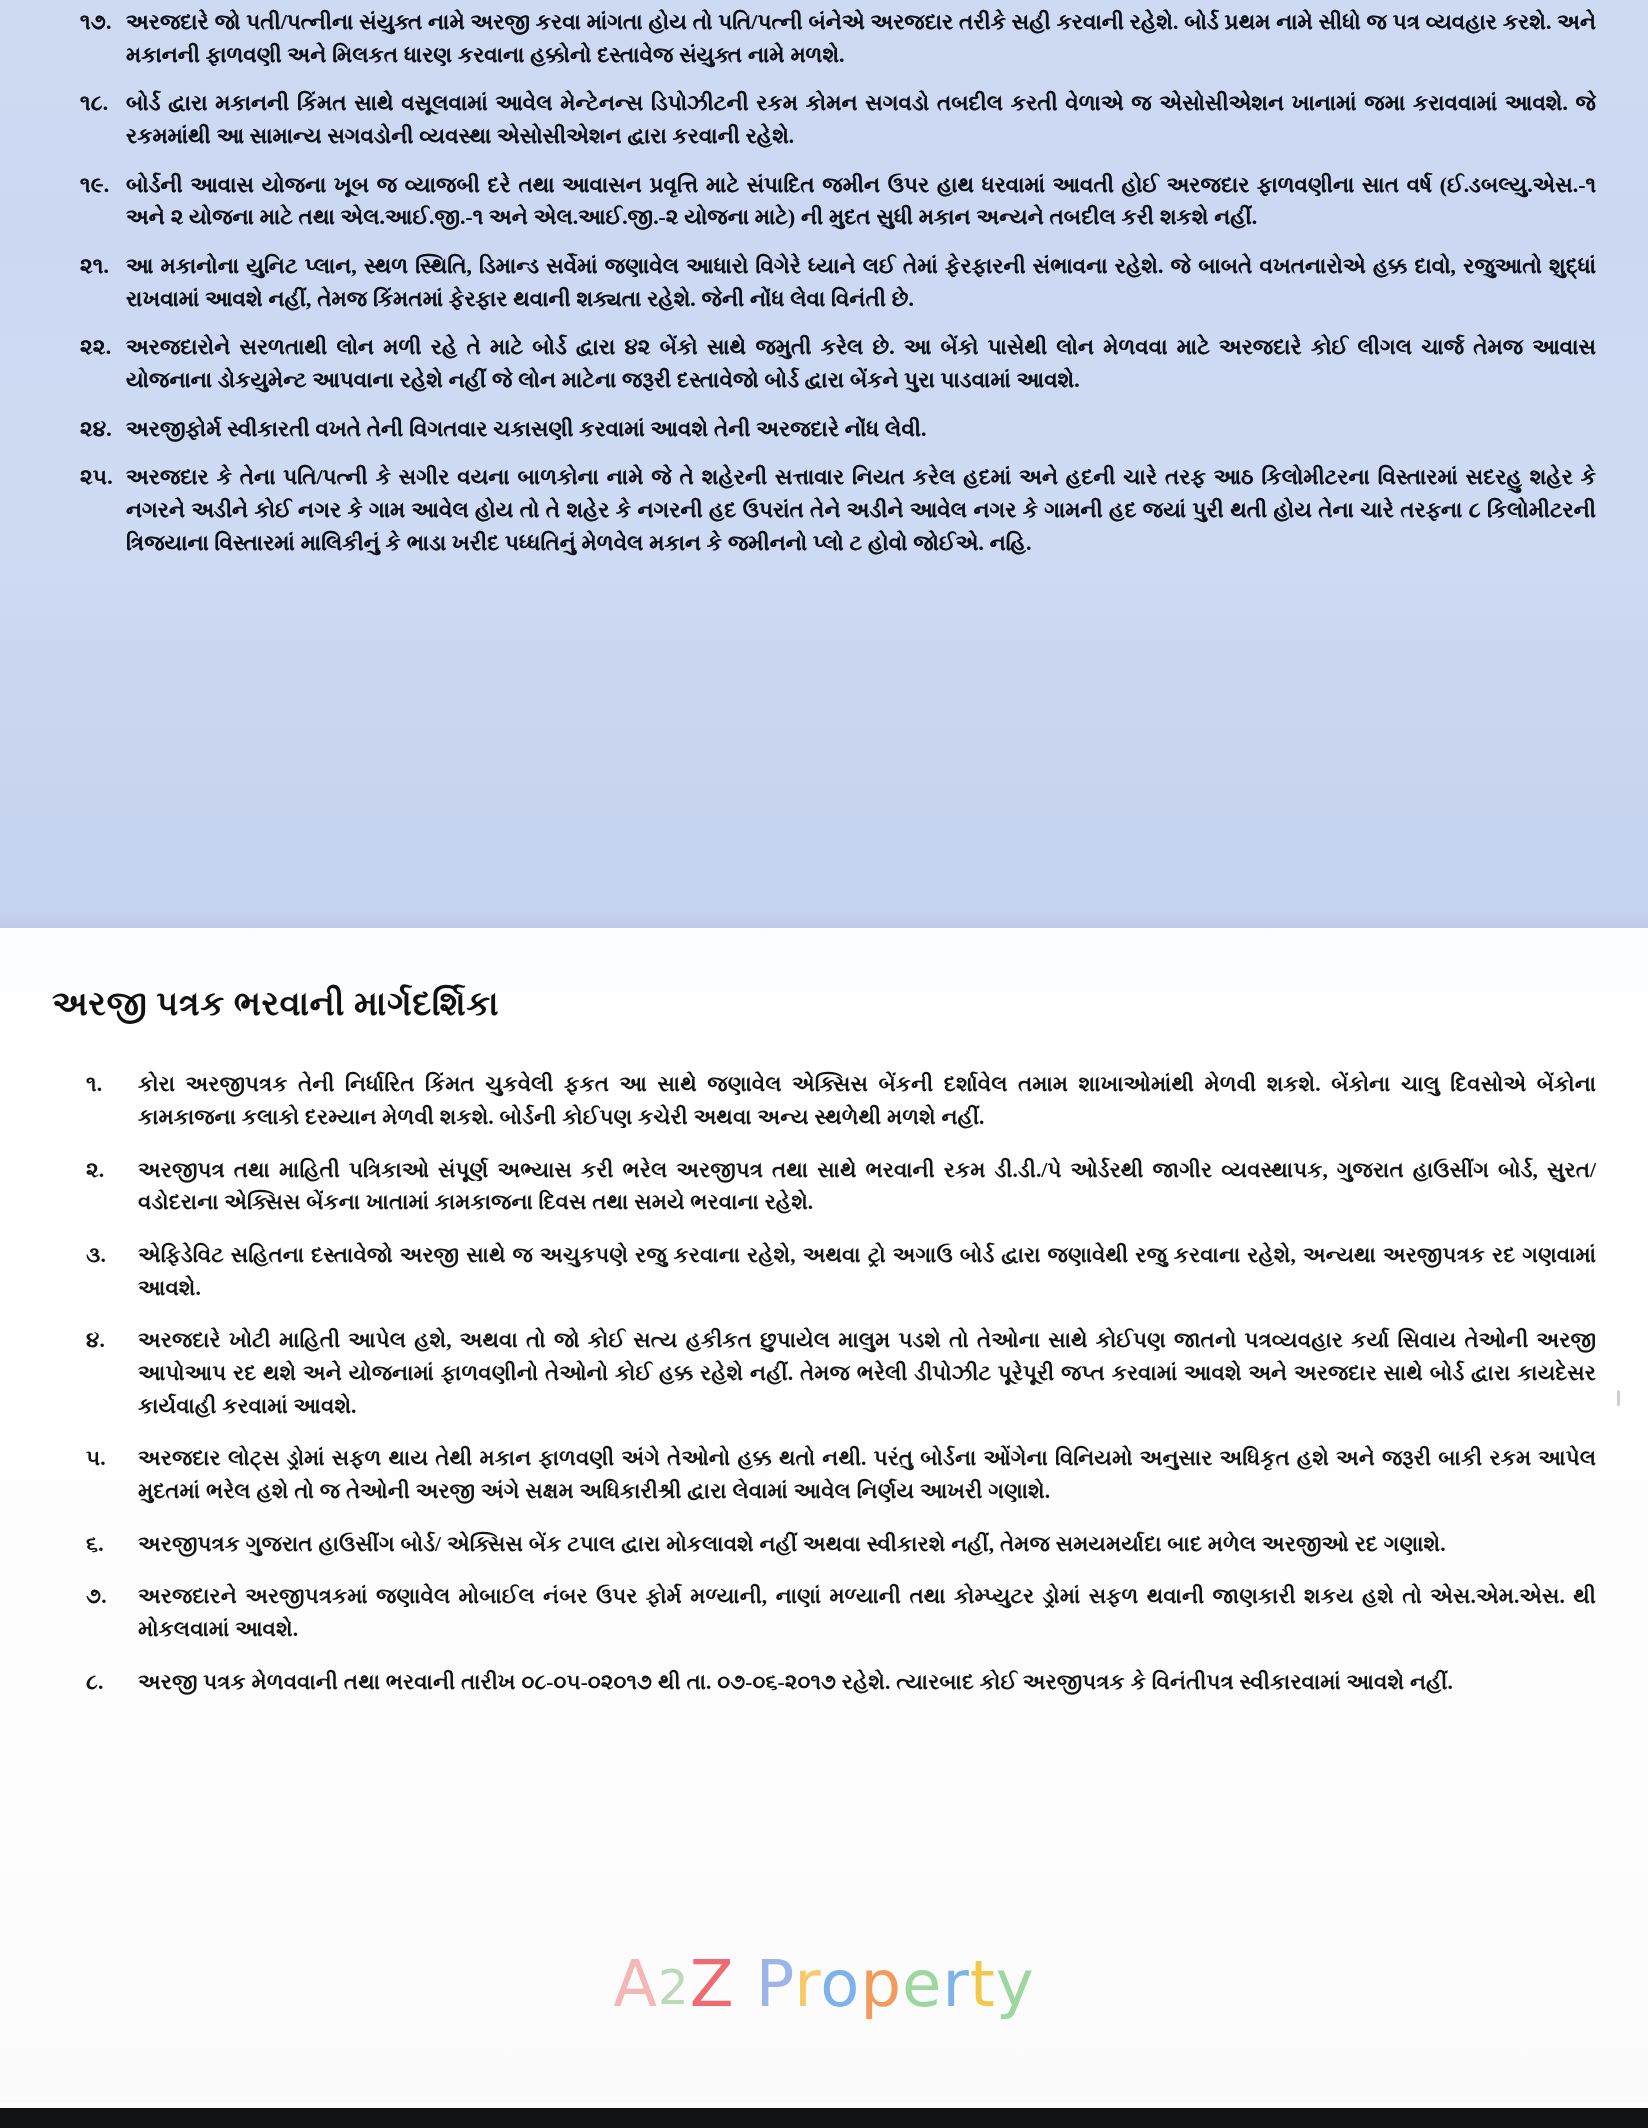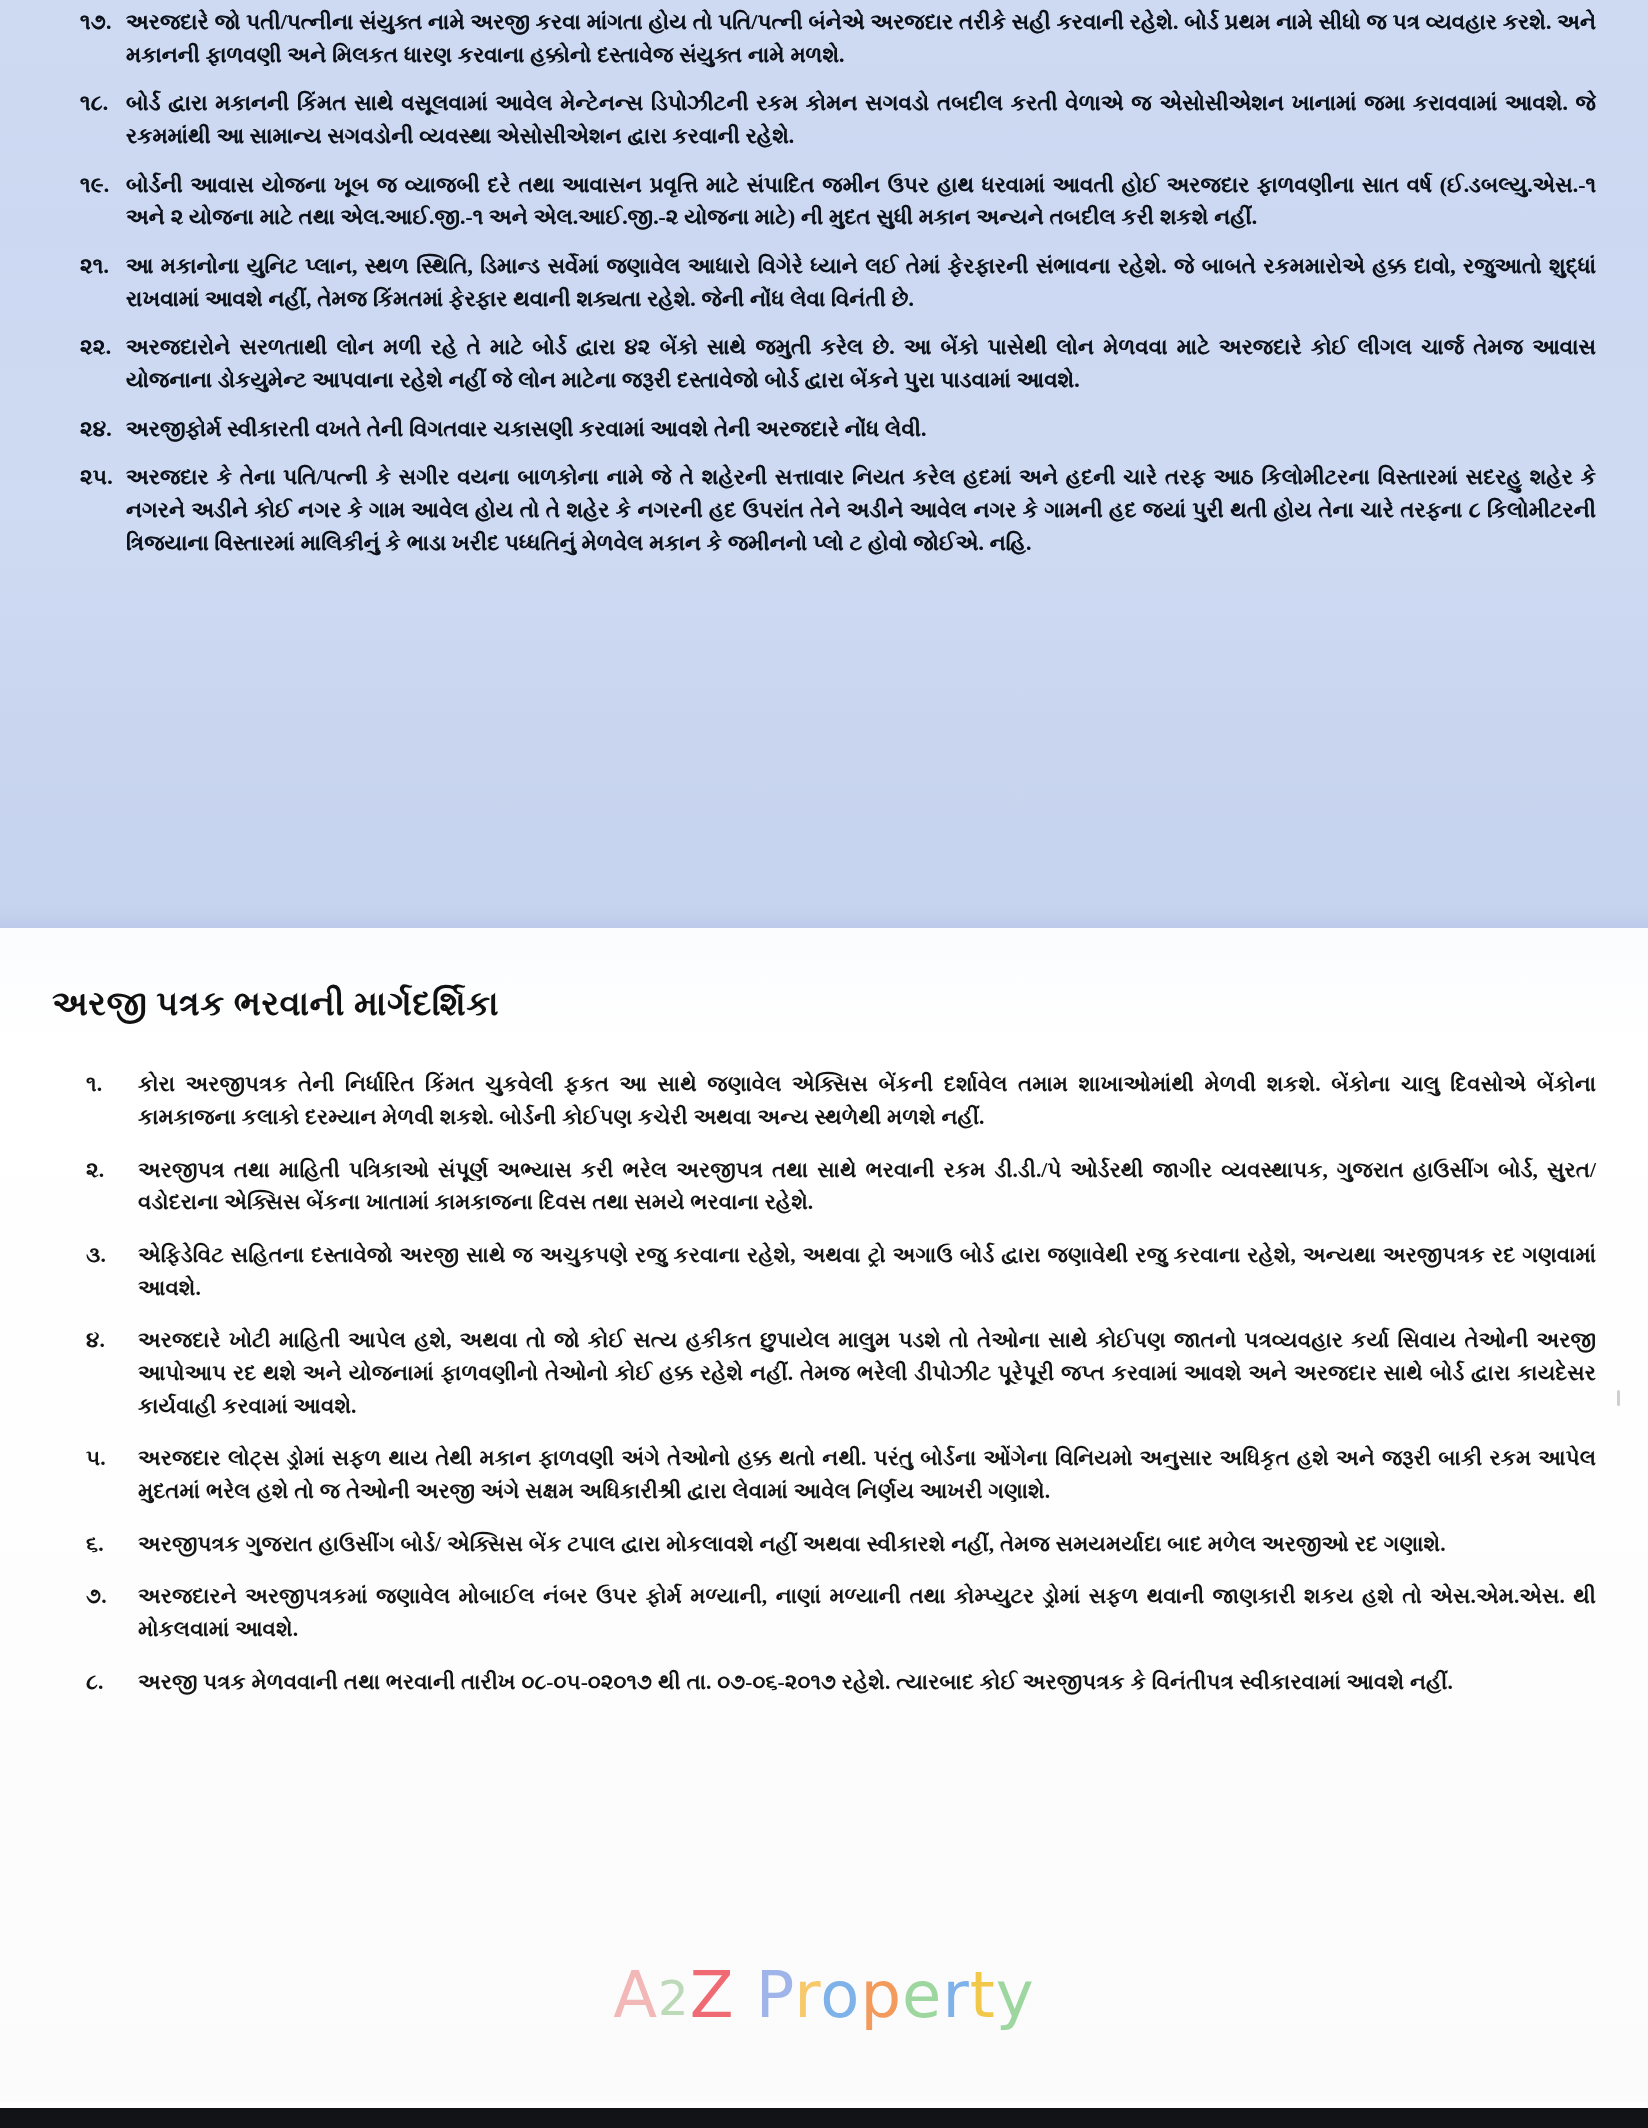--- a/index.html
+++ b/index.html
@@ -109,21 +109,21 @@
     letter-spacing: 0.5px;
     margin: 0 0 42px 0;
     line-height: 1.3;
   }
 
   
   .watermark {
     position: absolute;
     left: 0;
     right: 0;
-    bottom: 96px;
+    bottom: 107px;
     text-align: center;
     font-family: "DejaVu Sans", "Liberation Sans", sans-serif;
     font-size: 64px;
     font-weight: 400;
     letter-spacing: 1px;
     pointer-events: none;
     user-select: none;
     white-space: nowrap;
     z-index: 3;
   }
@@ -188,21 +188,21 @@
       </li>
 
       <li class="clause">
         <span class="clause-num">૧૯.</span>
         <span class="clause-body">બોર્ડની આવાસ યોજના ખૂબ જ વ્યાજબી દરે તથા આવાસન પ્રવૃત્તિ માટે સંપાદિત જમીન ઉપર હાથ ધરવામાં આવતી હોઈ અરજદાર ફાળવણીના સાત વર્ષ (ઈ.ડબલ્યુ.એસ.-૧ અને ૨ યોજના માટે તથા એલ.આઈ.જી.-૧ અને એલ.આઈ.જી.-૨ યોજના માટે) ની મુદત સુધી મકાન અન્યને તબદીલ કરી શકશે નહીં.</span>
       </li>
 
 
       <li class="clause">
         <span class="clause-num">૨૧.</span>
-        <span class="clause-body">આ મકાનોના યુનિટ પ્લાન, સ્થળ સ્થિતિ, ડિમાન્ડ સર્વેમાં જણાવેલ આધારો વિગેરે ધ્યાને લઈ તેમાં ફેરફારની સંભાવના રહેશે. જે બાબતે રકમમારોએ હક્ક દાવો, રજુઆતો શુદ્ધાં રાખવામાં આવશે નહીં, તેમજ કિંમતમાં ફેરફાર થવાની શક્યતા રહેશે. જેની નોંધ લેવા વિનંતી છે.</span>
+        <span class="clause-body">આ મકાનોના યુનિટ પ્લાન, સ્થળ સ્થિતિ, ડિમાન્ડ સર્વેમાં જણાવેલ આધારો વિગેરે ધ્યાને લઈ તેમાં ફેરફારની સંભાવના રહેશે. જે બાબતે વખતનારોએ હક્ક દાવો, રજુઆતો શુદ્ધાં રાખવામાં આવશે નહીં, તેમજ કિંમતમાં ફેરફાર થવાની શક્યતા રહેશે. જેની નોંધ લેવા વિનંતી છે.</span>
       </li>
 
       <li class="clause">
         <span class="clause-num">૨૨.</span>
         <span class="clause-body">અરજદારોને સરળતાથી લોન મળી રહે તે માટે બોર્ડ દ્વારા ૪૨ બેંકો સાથે જમુતી કરેલ છે. આ બેંકો પાસેથી લોન મેળવવા માટે અરજદારે કોઈ લીગલ ચાર્જ તેમજ આવાસ યોજનાના ડોકયુમેન્ટ આપવાના રહેશે નહીં જે લોન માટેના જરૂરી દસ્તાવેજો બોર્ડ દ્વારા બેંકને પુરા પાડવામાં આવશે.</span>
       </li>
 
 
       <li class="clause">
         <span class="clause-num">૨૪.</span>

